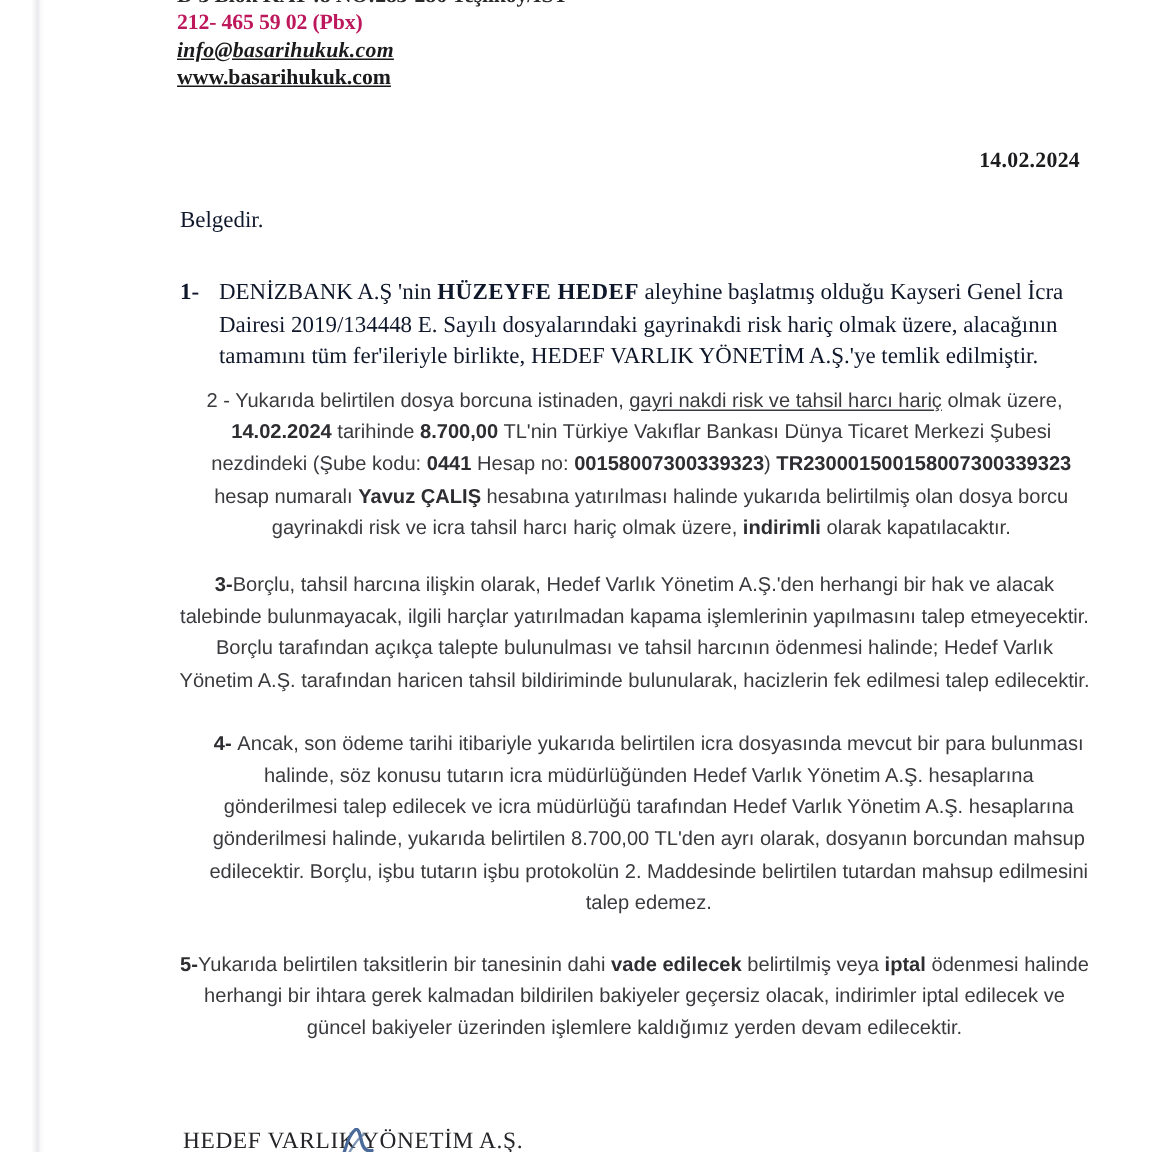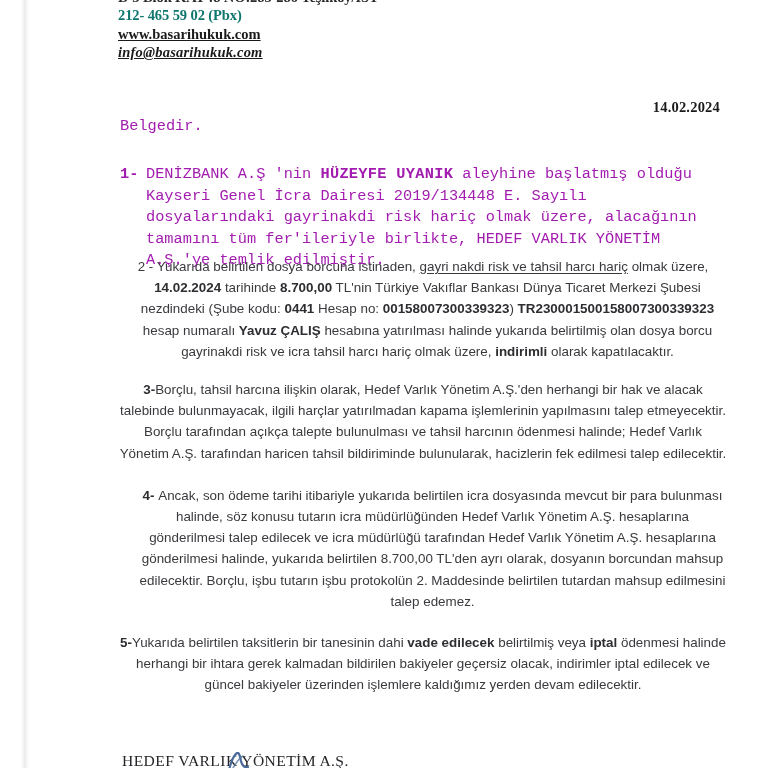--- a/index.html
+++ b/index.html
@@ -50,21 +50,21 @@
     position: absolute;
     left: 118px;
     top: -3px;
     width: 460px;
   }
   .lh-line {
     font-family: "Liberation Serif", "DejaVu Serif", serif;
     font-weight: bold;
     font-size: 14.5px;
     line-height: 18.6px;
-    color: #0f766e;
+    color: #be185d;
     white-space: nowrap;
     letter-spacing: -0.1px;
   }
   .lh-line.clipped {
     
     height: 9px;
     overflow: hidden;
     position: relative;
     color: #2a2a2c;
   }
@@ -99,26 +99,26 @@
     font-weight: bold;
     font-size: 14.5px;
     color: #1b1b1d;
     letter-spacing: 0.2px;
   }
 
   
   .serif-body {
     position: absolute;
     left: 120px;
-    top: 116px;
+    top: 136px;
     width: 604px;
-    font-family: Liberation Mono, monospace;
+    font-family: Liberation Serif, serif;
     font-size: 15.3px;
     line-height: 21.4px;
-    color: #a21caf;
+    color: #0f172a;
   }
   .belgedir {
     margin: 0 0 27px 0;
     font-size: 15.3px;
   }
   .clause-serif {
     position: relative;
     margin: 0;
     padding-left: 26px;
     text-align: left;
@@ -191,32 +191,32 @@
 <div id="page">
 
   <div class="page-edge-left"></div>
   <div class="page-edge-left2"></div>
 
   <div class="sheet">
 
     <div class="letterhead">
       <div class="lh-line clipped"><span>B-3 Blok KAT :8  NO:283-286  Yeşilköy/İST</span></div>
       <div class="lh-line">212- 465 59 02 (Pbx)</div>
+      <a class="lh-link italic" href="#">info@basarihukuk.com</a>
       <a class="lh-link" href="#">www.basarihukuk.com</a>
-      <a class="lh-link italic" href="#">info@basarihukuk.com</a>
     </div>
 
     <div class="doc-date">14.02.2024</div>
 
     <div class="serif-body">
 
       <p class="belgedir">Belgedir.</p>
 
       <p class="clause-serif">
-        <span class="num">1-</span><span>DENİZBANK   A.Ş 'nin </span><b>HÜZEYFE UYANIK</b><span> aleyhine başlatmış olduğu Kayseri Genel İcra Dairesi 2019/134448 E. Sayılı dosyalarındaki  gayrinakdi risk  hariç olmak üzere, alacağının tamamını tüm fer'ileriyle birlikte, HEDEF VARLIK YÖNETİM A.Ş.'ye temlik edilmiştir.</span>
+        <span class="num">1-</span><span>DENİZBANK   A.Ş 'nin </span><b>HÜZEYFE HEDEF</b><span> aleyhine başlatmış olduğu Kayseri Genel İcra Dairesi 2019/134448 E. Sayılı dosyalarındaki  gayrinakdi risk  hariç olmak üzere, alacağının tamamını tüm fer'ileriyle birlikte, HEDEF VARLIK YÖNETİM A.Ş.'ye temlik edilmiştir.</span>
       </p>
 
     </div>
 
     <div class="sans-body">
 
       <p class="clause clause-2"><span class="hang">2 - </span><span>Yukarıda belirtilen dosya borcuna istinaden, </span><u>gayri nakdi risk  ve tahsil harcı hariç</u><span> olmak üzere, </span><b>14.02.2024</b><span> tarihinde </span><b>8.700,00</b><span> TL'nin Türkiye Vakıflar Bankası Dünya Ticaret Merkezi Şubesi nezdindeki (Şube kodu: </span><b>0441</b><span> Hesap no: </span><b>00158007300339323</b><span>) </span><b>TR23000150015800730033932</b><b>3</b><span> hesap numaralı </span><b>Yavuz ÇALIŞ</b><span> hesabına yatırılması halinde yukarıda belirtilmiş olan dosya borcu gayrinakdi risk ve icra tahsil harcı  hariç olmak üzere, </span><b>indirimli</b><span> olarak kapatılacaktır.</span></p>
 
       <p class="clause clause-3"><b>3-</b><span>Borçlu, tahsil harcına ilişkin olarak, Hedef Varlık Yönetim A.Ş.'den herhangi bir hak ve alacak talebinde bulunmayacak, ilgili harçlar yatırılmadan kapama işlemlerinin yapılmasını talep etmeyecektir. Borçlu tarafından açıkça talepte bulunulması ve tahsil harcının ödenmesi halinde; Hedef Varlık Yönetim A.Ş. tarafından haricen tahsil bildiriminde bulunularak, hacizlerin fek edilmesi talep edilecektir.</span></p>
 

